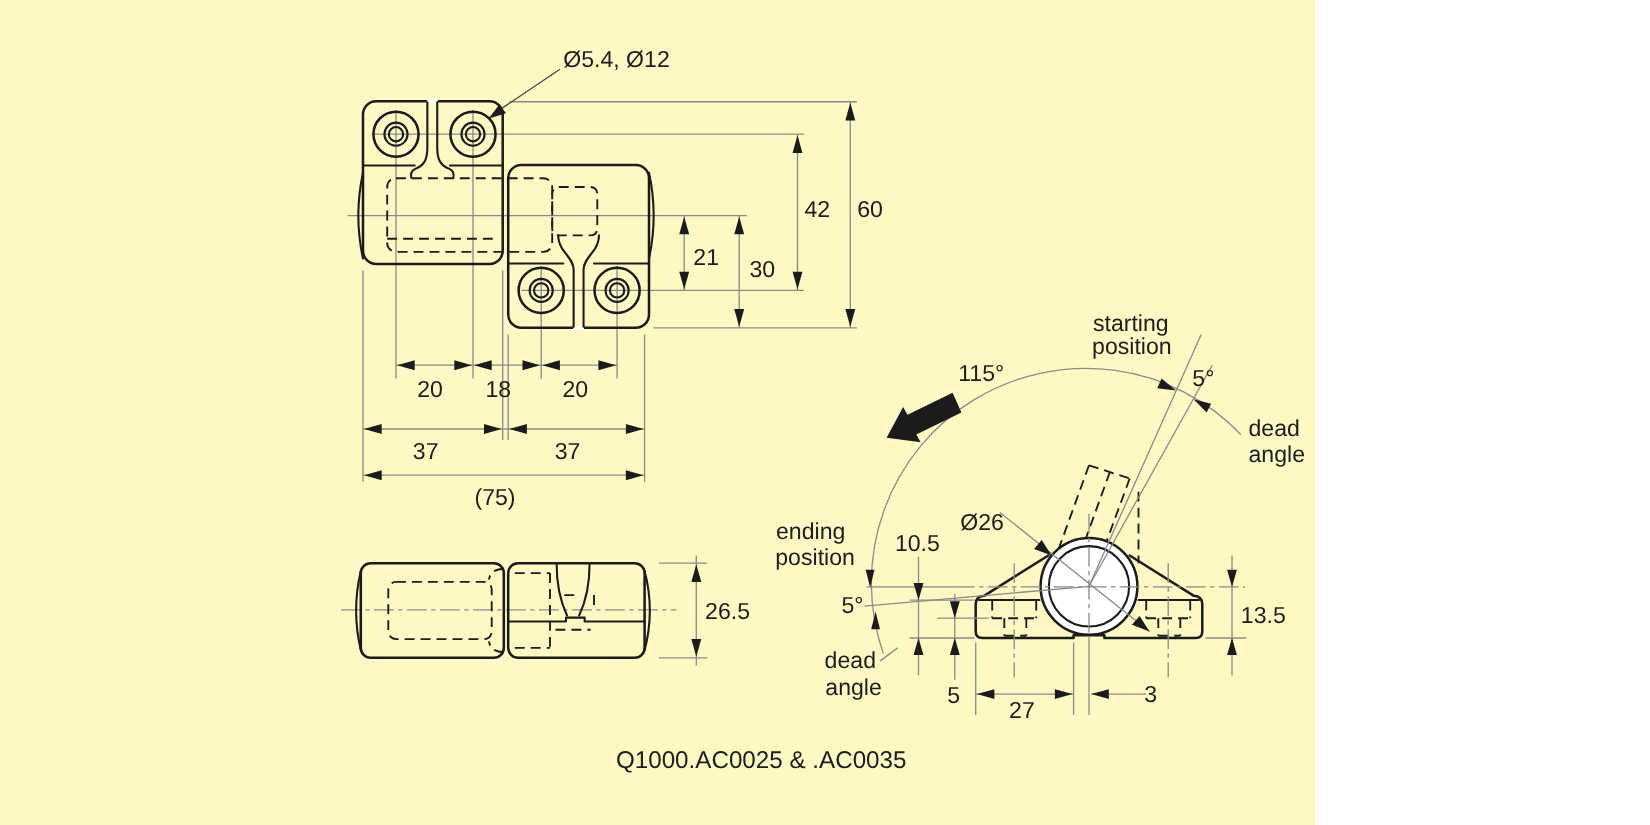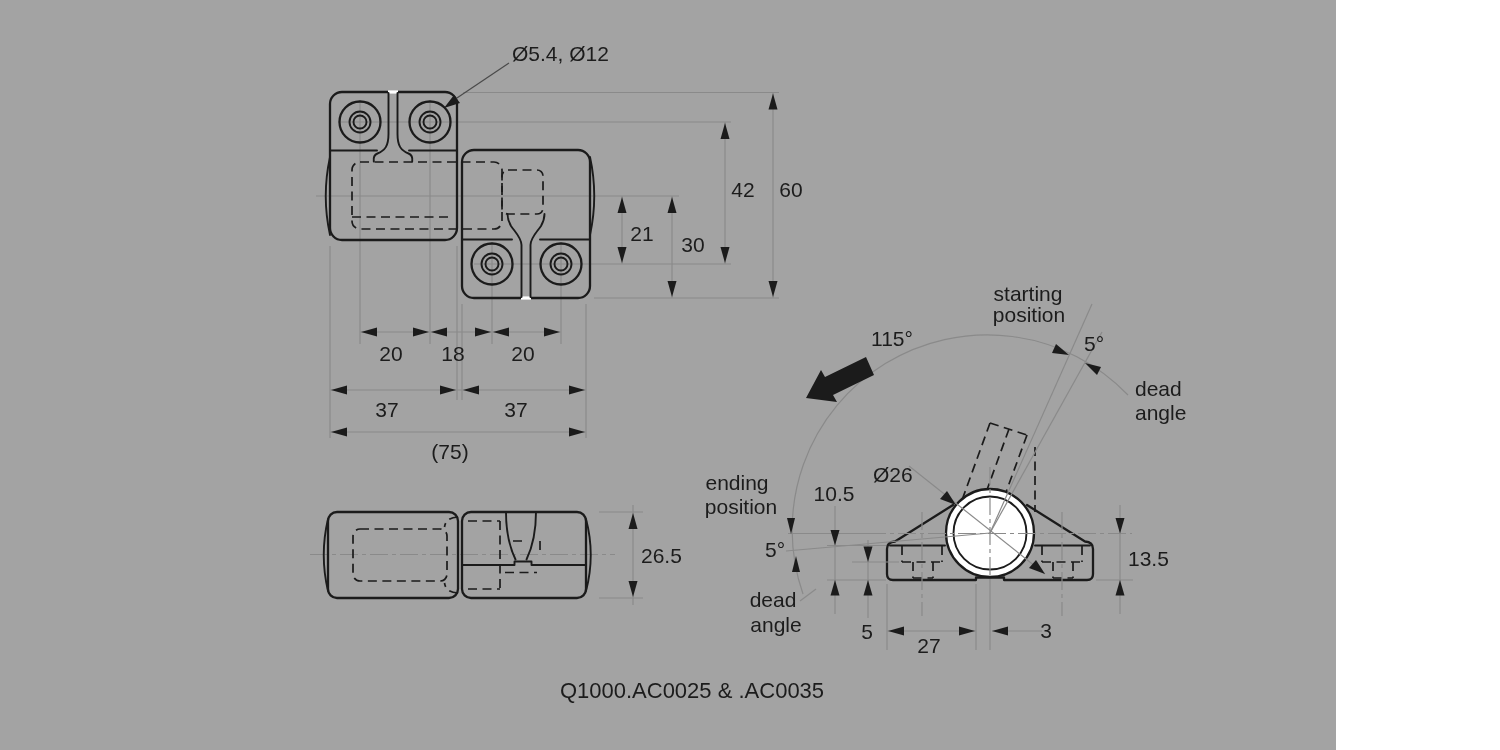--- a/index.html
+++ b/index.html
@@ -1,16 +1,16 @@
 <!DOCTYPE html>
 <html><head>
 <meta charset="utf-8">
 <style>
   html,body{margin:0;padding:0;background:#ffffff;}
-  .stage{width:1336px;height:750px;background:#a3a3a3;position:relative;overflow:hidden;}
+  .stage{width:1196px;height:750px;background:#fef9c3;position:relative;overflow:hidden;}
   svg{display:block;}
   .t{font-family:"Liberation Sans","DejaVu Sans",sans-serif;font-size:21px;fill:#1c1c1c;}
   .t-caption{font-size:22px;}
   .outline{stroke:#1b1b1b;stroke-width:2.3;fill:none;stroke-linejoin:round;stroke-linecap:round;}
   .inner{stroke:#1b1b1b;stroke-width:1.9;fill:none;stroke-linejoin:round;stroke-linecap:round;}
   .dashed{stroke:#1b1b1b;stroke-width:1.7;fill:none;stroke-dasharray:9 5.5;stroke-linejoin:round;}
   .thin{stroke:#8a8a8a;stroke-width:1.2;fill:none;}
   .cl{stroke:#8a8a8a;stroke-width:1.2;fill:none;stroke-dasharray:18 4 4 4;}
   .arrow{fill:#1b1b1b;stroke:none;}
   .gap{stroke:#ffffff;stroke-width:3.4;fill:none;}

